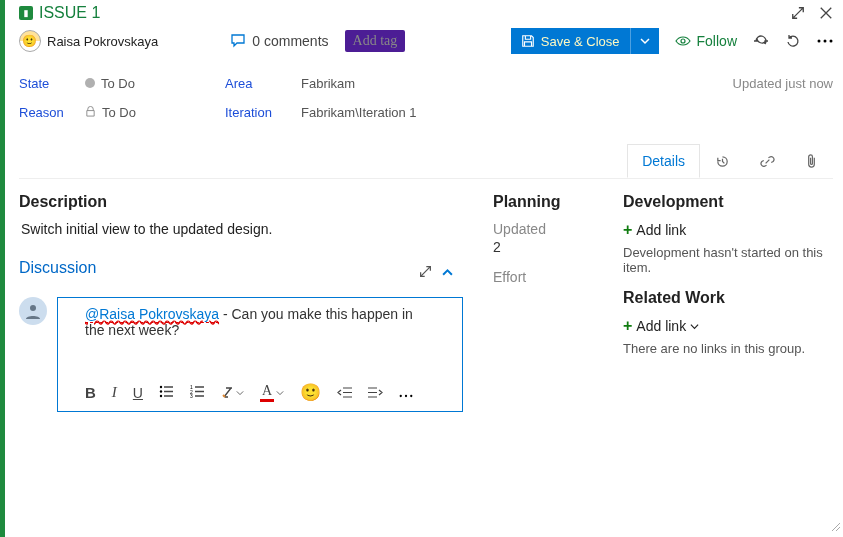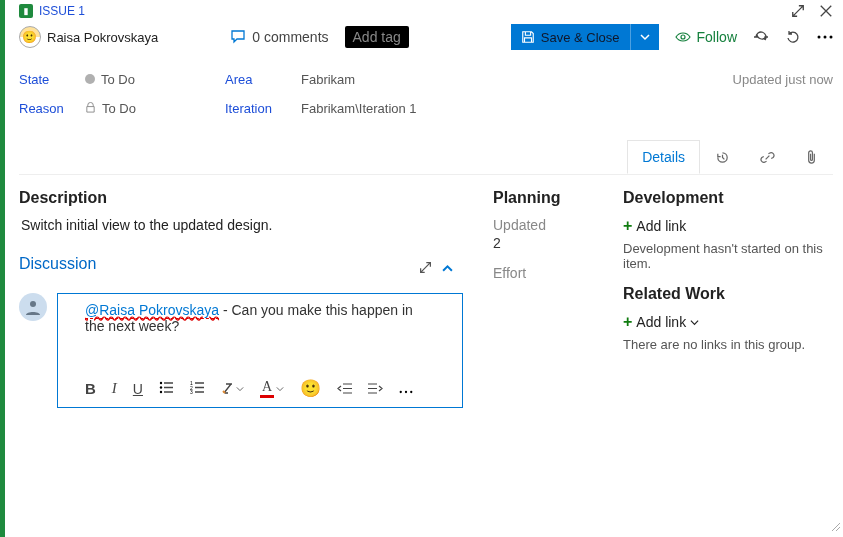--- a/index.html
+++ b/index.html
@@ -3,32 +3,32 @@
   <meta charset="utf-8">
   <style>
     * { box-sizing: border-box; margin: 0; padding: 0; }
     body { font-family: "Segoe UI", sans-serif; font-size: 14px; color: #333; background: #fff; width: 843px; height: 537px; overflow: hidden; }
     .window { display: flex; height: 100%; }
     .left-accent { width: 5px; background: #1f8a3e; flex-shrink: 0; }
     .content { flex: 1; display: flex; flex-direction: column; padding: 4px 10px 0 14px; }
     .header-row { display: flex; align-items: center; justify-content: space-between; margin-bottom: 6px; }
     .header-left { display: flex; align-items: center; gap: 6px; }
     .issue-icon { width: 14px; height: 14px; background: #1f8a3e; border-radius: 2px; display: flex; align-items: center; justify-content: center; color: #fff; font-size: 9px;}
-    .issue-num { font-size: 12px; color: #1d4ed8; }
+    .issue-num { font-size: 16px; color: #15803d; }
     .header-icons { display: flex; gap: 14px; align-items: center; color: #666; }
     .header-icons svg { cursor: pointer; }
     .title-row { font-size: 21px; color: #222; margin-bottom: 10px; }
     .title-num { margin-right: 12px; }
     .meta-row { display: flex; align-items: center; gap: 16px; flex-wrap: wrap;}
     .avatar { width: 22px; height: 22px; border-radius: 50%; background: linear-gradient(#ffe29a 50%, #fff 50%); border: 1px solid #aaa; display:inline-flex; align-items:center; justify-content:center; font-size:12px;}
     .user { display: flex; align-items: center; gap: 6px; font-size: 13px; color: #222; }
     .comments { display: flex; align-items: center; gap: 6px; color: #444; }
-    .addtag { color: #888; padding: 3px 8px; background:#000000; border-radius:2px;}
+    .addtag { color: #888; padding: 3px 8px; background:#4c1d95; border-radius:2px;font-family:Liberation Serif, serif;}
     .spacer { flex: 1; }
-    .save-btn { background: #0078d4; color: #0f172a; display: flex; align-items: center; padding: 5px 10px 5px 10px; font-size: 13px; cursor: pointer; }
+    .save-btn { background: #0078d4; color: #fef9c3; display: flex; align-items: center; padding: 5px 10px 5px 10px; font-size: 13px; cursor: pointer; }
     .save-split { background: #0078d4; color: #fff; padding: 5px 9px; border-left: 1px solid rgba(255,255,255,0.3); cursor:pointer;}
     .save-group { display: flex; }
     .follow { display: flex; align-items: center; gap: 6px; color: #15803d; }
     .icon-btn { display: flex; align-items: center; justify-content: center; color: #444; cursor: pointer; }
     .fields-grid { display: grid; grid-template-columns: 66px 140px 76px 1fr auto; row-gap: 14px; align-items: center; margin-top: 22px; color: #555; font-size: 13px;}
     .fields-grid .label { color: #1d4ed8; }
     .state-dot { width:10px; height:10px; border-radius:50%; background:#b0b0b0; display:inline-block; margin-right:6px;}
     .lock-ico { display:inline-flex; margin-right:6px; color:#888;}
     .tabs { display: flex; justify-content: flex-end; margin-top: 24px; border-bottom: 1px solid #eee; }
     .tab { padding: 8px 14px; color: #666; cursor: pointer; border:1px solid transparent; display:flex; align-items:center;}

